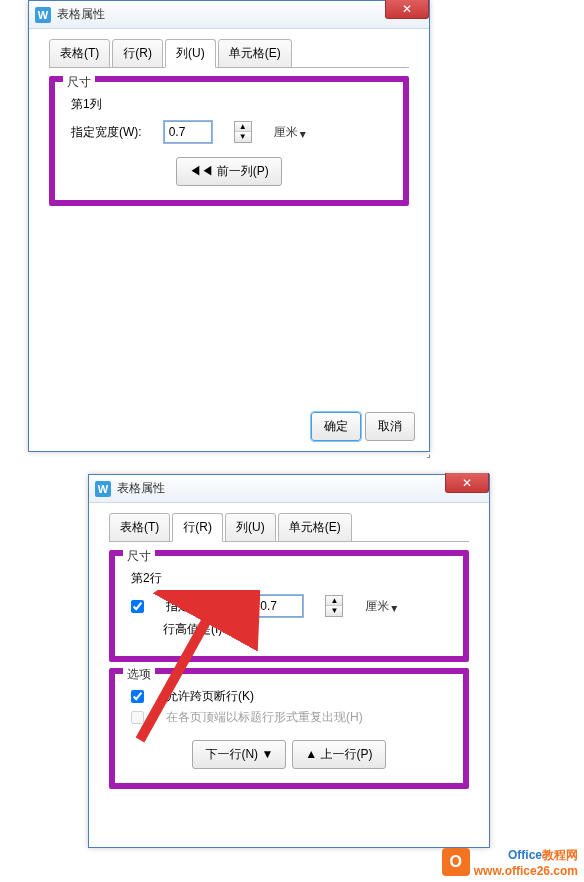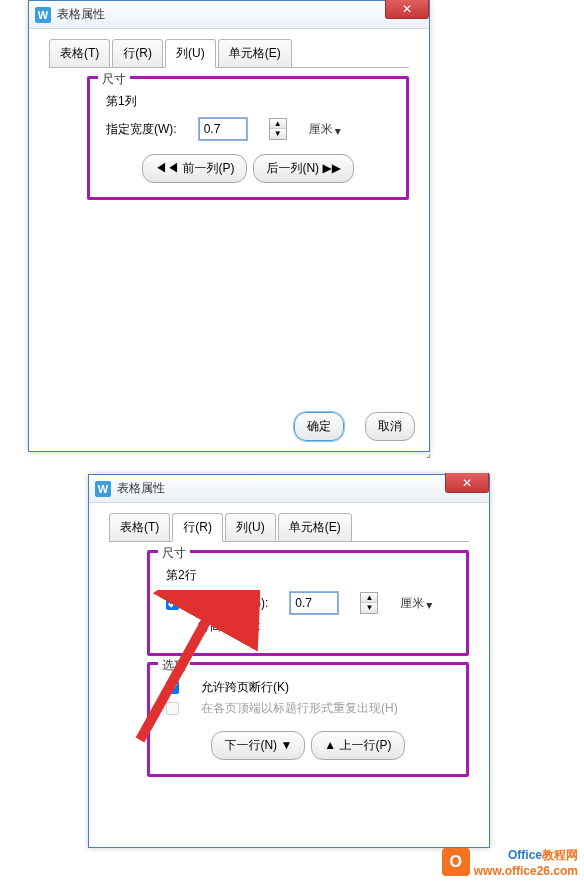--- a/index.html
+++ b/index.html
@@ -8,33 +8,33 @@
     .dialog1 { left: 28px; top: 0; width: 402px; height: 452px; }
     .dialog2 { left: 88px; top: 474px; width: 402px; height: 374px; }
     .titlebar { height: 28px; background: linear-gradient(#fdfefe, #eaf1f8); border-bottom: 1px solid #d0d8e0; display: flex; align-items: center; padding-left: 6px; position: relative; }
     .appicon { width: 16px; height: 16px; background: #3a9de0; color: #fff; font-weight: bold; font-size: 11px; display: flex; align-items: center; justify-content: center; border-radius: 2px; margin-right: 6px; }
     .title { color: #333; }
     .closebtn { position: absolute; right: 0; top: -2px; width: 44px; height: 20px; background: linear-gradient(#e06060, #c83838); border: 1px solid #a03030; border-top: none; border-radius: 0 0 3px 3px; color: #fff; display: flex; align-items: center; justify-content: center; font-size: 14px; }
     .body { padding: 10px 20px; background: #fff; }
     .tabs { display: flex; border-bottom: 1px solid #b5b5b5; margin-bottom: 8px; }
     .tab { padding: 5px 10px; border: 1px solid #b5b5b5; background: linear-gradient(#fbfbfb, #ececec); margin-right: 2px; margin-bottom: -1px; border-radius: 3px 3px 0 0; cursor: pointer; }
     .tab.active { background: #fff; border-bottom: 1px solid #fff; }
-    .group { border: 3px solid #a21caf; border-radius: 2px; padding: 10px 12px 14px; margin-top: 6px; position: relative; margin-left: 38px; }
+    .group { border: 6px solid #a21caf; border-radius: 2px; padding: 10px 12px 14px; margin-top: 6px; position: relative; }
     .group-title { position: absolute; top: -8px; left: 8px; background: #fff; padding: 0 4px; color: #333; }
     .coltxt { margin: 4px 0 8px 4px; }
     .row { display: flex; align-items: center; gap: 22px; margin: 4px 0 4px 4px; }
     .row-indent { margin-left: 36px; }
     .numinput { width: 48px; height: 22px; border: 1px solid #7ea6d6; padding: 2px 4px; text-align: left; outline: 1px solid #94b8e0; }
     .spinner { display: flex; flex-direction: column; border: 1px solid #a8a8a8; }
     .spinner button { width: 16px; height: 10px; font-size: 8px; line-height: 8px; background: linear-gradient(#fdfdfd,#e6e6e6); border: none; border-bottom: 1px solid #ccc; cursor: pointer; }
     .spinner button:last-child { border-bottom: none; }
     .unit { color: #333; display: flex; align-items: flex-end; gap: 2px; }
     .navbtns { display: flex; justify-content: center; gap: 6px; margin-top: 14px; }
-    .btn { padding: 5px 12px; border: 1px solid #a8a8a8; background: linear-gradient(#fdfdfd,#e8e8e8); border-radius: 12px; cursor: pointer; }
-    .footer { position: absolute; bottom: 10px; right: 14px; display: flex; gap: 21px; }
+    .btn { padding: 5px 12px; border: 1px solid #a8a8a8; background: linear-gradient(#fdfdfd,#e8e8e8); border-radius: 3px; cursor: pointer; }
+    .footer { position: absolute; bottom: 10px; right: 14px; display: flex; gap: 4px; }
     .btn-primary { border: 1px solid #4a9de0; outline: 1px solid #8cc5f0; }
     .select { height: 22px; border: 1px solid #a8a8a8; padding: 2px 18px 2px 6px; background: linear-gradient(#fff,#eee); position: relative; border-radius: 2px; }
     .select::after { content: "▾"; position: absolute; right: 5px; top: 3px; font-size: 10px; }
     .checkbox { width: 13px; height: 13px; }
     .disabled-txt { color: #a0a0a0; }
     .arrow { position: absolute; left: 120px; top: 590px; pointer-events: none; }
     .watermark { position: absolute; bottom: 4px; right: 6px; display: flex; align-items: center; gap: 4px; }
     .wm-icon { width: 28px; height: 28px; background: #f47321; border-radius: 4px; display: flex; align-items: center; justify-content: center; color: #fff; font-weight: bold; font-size: 16px; }
     .wm-text1 { color: #f47321; font-weight: bold; font-size: 16px; text-align: right; }
     .wm-text1 .blue { color: #2b7ac9; }
@@ -69,21 +69,20 @@
           <button>▲</button>
           <button>▼</button>
         </div>
         <span class="unit">
           <span>厘米</span>
           <span>▾</span>
         </span>
       </div>
       <div class="navbtns">
         <button class="btn">◀◀ <span>前一列(P)</span></button>
-        <button class="btn"><span>后一列(N)</span> ▶▶</button>
       </div>
     </div>
   </div>
   <div class="footer">
     <button class="btn btn-primary">确定</button>
     <button class="btn">取消</button>
   </div>
   <span class="corner-mark">⌟</span>
 </div>
 

